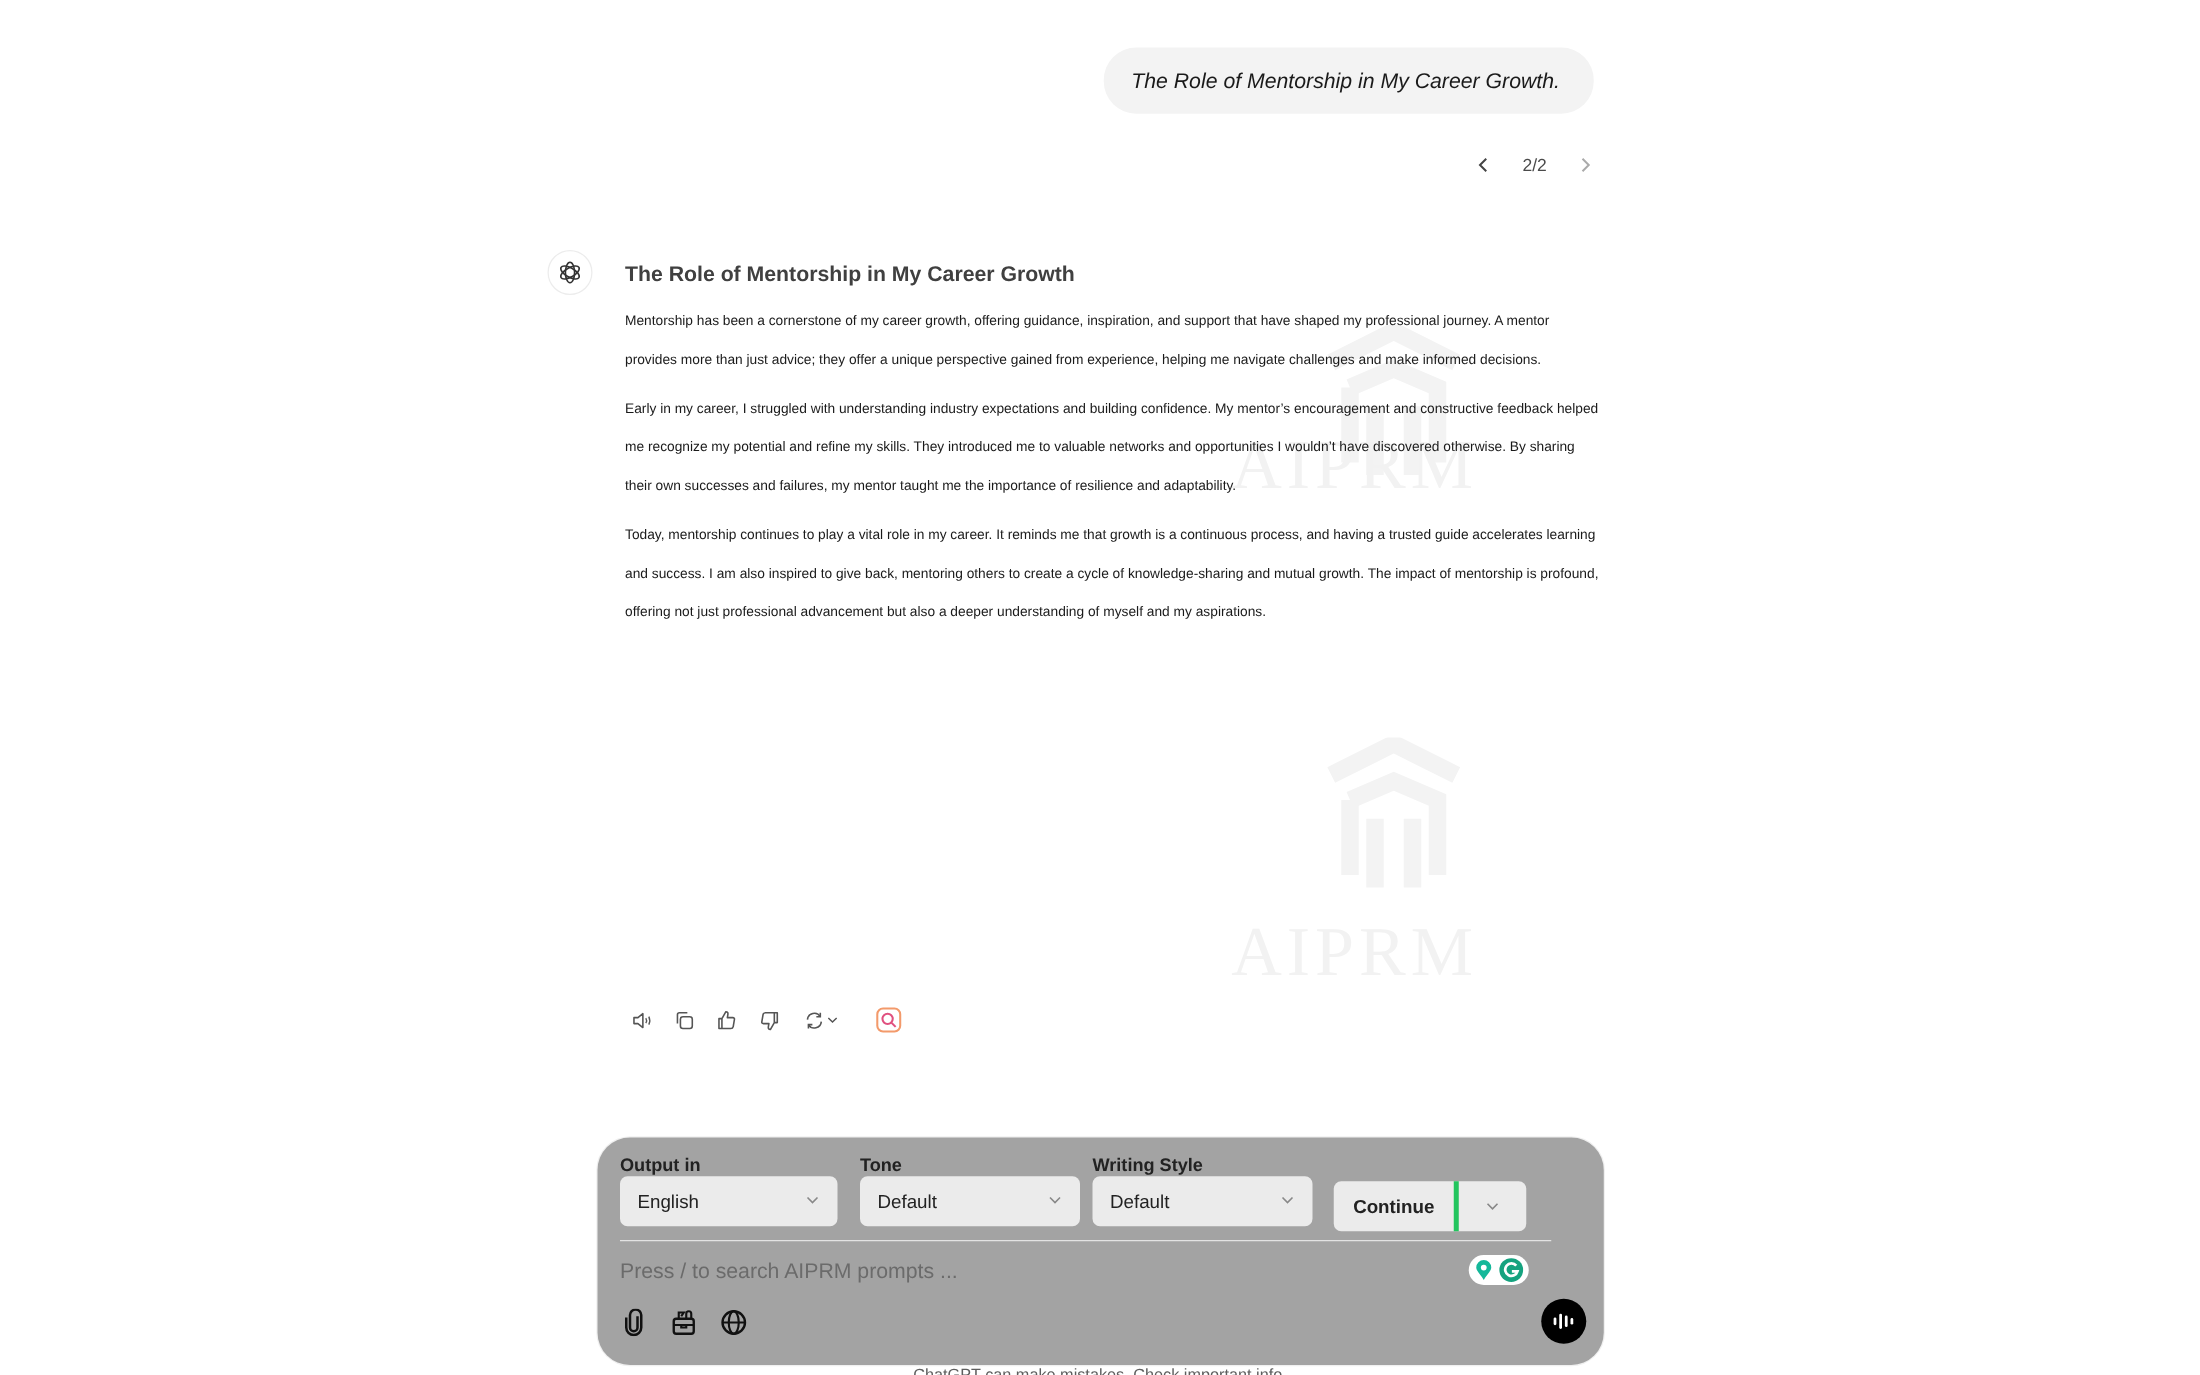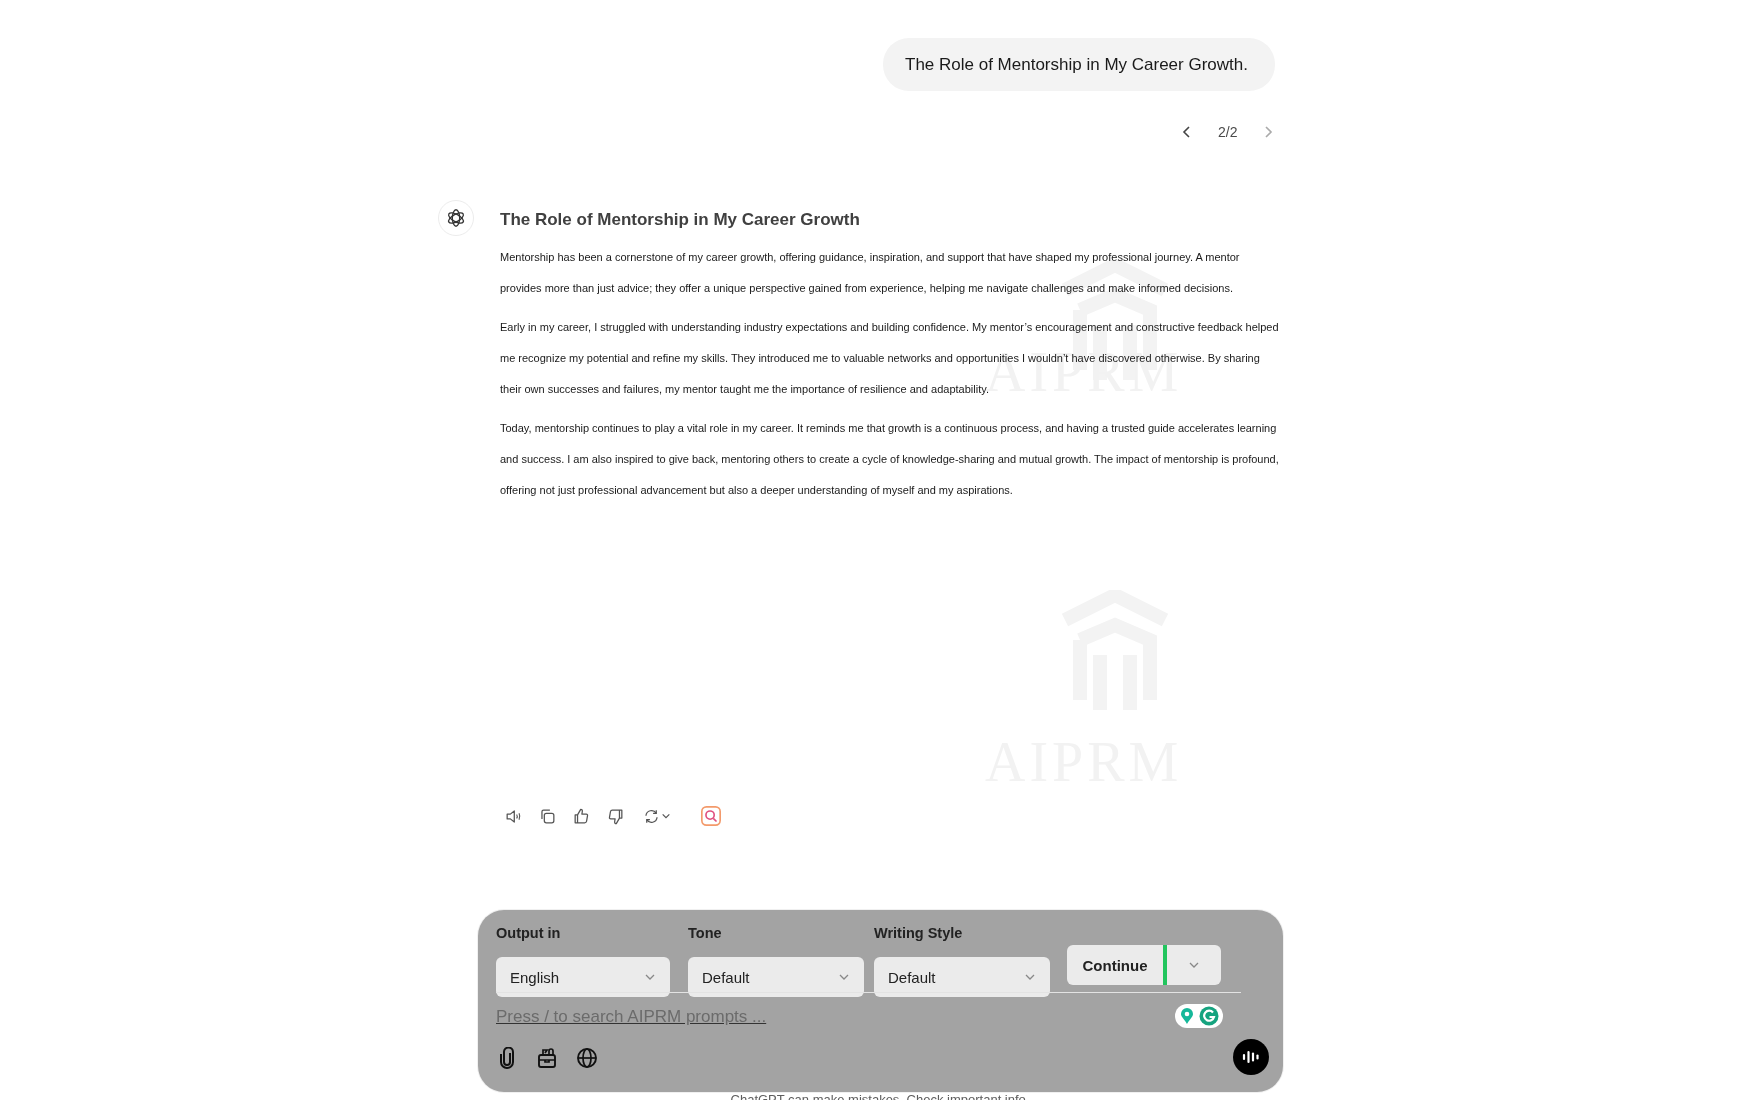--- a/index.html
+++ b/index.html
@@ -3,45 +3,45 @@
 <meta charset="utf-8">
 <style>
   * { box-sizing: border-box; margin: 0; padding: 0; }
   html, body { width: 1760px; height: 1100px; overflow: hidden; background: #ffffff; }
   body { position: relative; font-family: "Liberation Sans", "DejaVu Sans", sans-serif; color: #0d0d0d; }
 
   .watermark { position: absolute; left: 975px; top: 260px; width: 280px; height: 560px; pointer-events: none; }
   .watermark .wm-text { position: absolute; font-size: 56px; color: #f2f2f2; letter-spacing: 4px; font-family: Liberation Serif, serif; }
   .watermark .wm-logo { position: absolute; width: 140px; height: 130px; }
 
-  .user-bubble { position: absolute; left: 883px; top: 38px; width: 392px; background: #f3f3f3; border-radius: 26px; padding: 13px 22px; font-size: 17px; line-height: 27px; color: #1a1a1a; }
+  .user-bubble { position: absolute; left: 883px; top: 38px; width: 392px; background: #f3f3f3; border-radius: 26px; padding: 13px 22px; font-size: 17px; line-height: 27px; color: #1a1a1a; font-style: italic; }
   .pager { position: absolute; top: 121px; left: 1176px; display: flex; align-items: center; gap: 20px; font-size: 14px; color: #4a4a4a; }
   .pager .chev { width: 22px; height: 22px; display: flex; align-items: center; justify-content: center; cursor: pointer; }
 
   .avatar { position: absolute; left: 438px; top: 200px; width: 36px; height: 36px; border-radius: 50%; border: 1px solid #ececec; display: flex; align-items: center; justify-content: center; background: #fff; }
 
   .response { position: absolute; left: 500px; top: 206px; width: 780px; }
   .response h3 { font-size: 17px; font-weight: bold; line-height: 28px; margin-bottom: 8px; color: #404040; }
   .response p { font-size: 11px; line-height: 31px; color: #1a1a1a; margin-bottom: 8px; }
 
   .actions { position: absolute; left: 500px; top: 803px; display: flex; align-items: center; gap: 8px; }
   .act { width: 26px; height: 26px; display: flex; align-items: center; justify-content: center; cursor: pointer; }
   .act svg { width: 19px; height: 19px; }
   .act-regen { width: 40px; }
   .aiprm-btn { margin-left: 14px; }
 
   .composer { position: absolute; left: 478px; top: 910px; width: 805px; height: 182px; background: #a3a3a3; border-radius: 26px; box-shadow: 0 0 0 1px #f0f0f0; }
   .field-label { position: absolute; top: 15px; font-size: 14.5px; font-weight: bold; color: #222; }
-  .select { position: absolute; top: 47px; height: 40px; background: #ebebeb; border-radius: 6px; display: flex; align-items: center; justify-content: space-between; padding: 0 14px; font-size: 15px; color: #222; cursor: pointer; }
+  .select { position: absolute; top: 31px; height: 40px; background: #ebebeb; border-radius: 6px; display: flex; align-items: center; justify-content: space-between; padding: 0 14px; font-size: 15px; color: #222; cursor: pointer; }
   .select .chev svg { width: 12px; height: 12px; }
   .continue-group { position: absolute; top: 35px; left: 589px; height: 40px; width: 154px; display: flex; background: #ebebeb; border-radius: 6px; }
   .continue-btn { flex: 1; display: flex; align-items: center; justify-content: center; font-size: 15px; font-weight: bold; color: #222; cursor: pointer; border-right: 4px solid #22c55e; }
   .continue-more { width: 54px; display: flex; align-items: center; justify-content: center; cursor: pointer; }
   .divider { position: absolute; left: 18px; top: 82px; width: 745px; height: 1px; background: #e3e3e3; }
-  .prompt-input { position: absolute; left: 18px; top: 92px; width: 660px; height: 30px; border: none; background: transparent; font-size: 17px; font-family: "Liberation Sans", sans-serif; color: #333; outline: none; text-decoration: underline; }
+  .prompt-input { position: absolute; left: 18px; top: 92px; width: 660px; height: 30px; border: none; background: transparent; font-size: 17px; font-family: "Liberation Sans", sans-serif; color: #333; outline: none; }
   .prompt-input::placeholder { color: #6b6b6b; }
   .ext-icons { position: absolute; left: 697px; top: 94px; display: flex; gap: 4px; align-items: center; background: #ffffff; border-radius: 14px; padding: 2px 4px; }
   .tools { position: absolute; left: 16px; top: 135px; display: flex; gap: 14px; }
   .tool { width: 26px; height: 26px; display: flex; align-items: center; justify-content: center; cursor: pointer; }
   .voice-btn { position: absolute; right: 14px; top: 129px; width: 36px; height: 36px; border-radius: 50%; background: #000; display: flex; align-items: center; justify-content: center; cursor: pointer; }
 
   .footer-note { position: absolute; top: 1092px; left: 0; width: 1760px; text-align: center; font-size: 13px; color: #5d5d5d; }
 </style>
 </head>
 <body>

